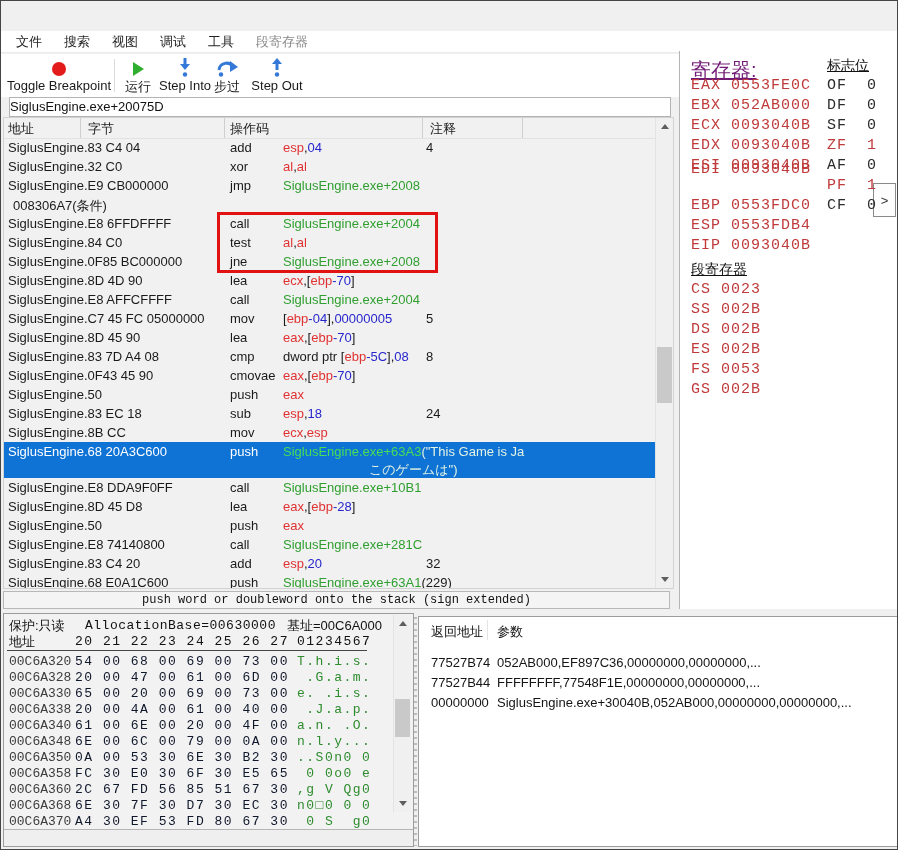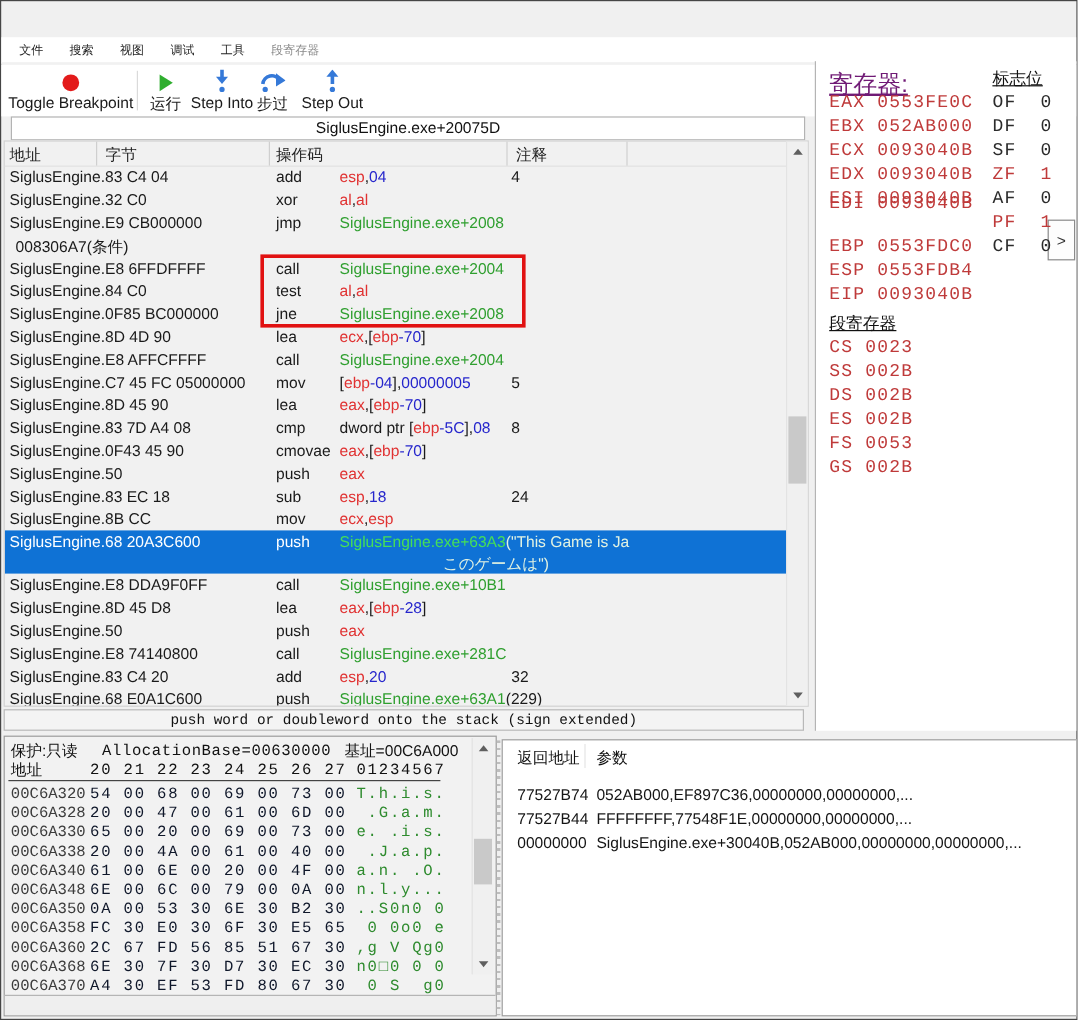--- a/index.html
+++ b/index.html
@@ -9,36 +9,36 @@
   
   .titlebar{position:absolute;left:0;top:0;width:100%;height:30px;background:#fff}
   .app-icon{position:absolute;left:10px;top:6px;width:18px;height:18px}
   .title{position:absolute;left:36px;top:7px;font-size:13px;color:#8f8f8f;white-space:nowrap}
   .winbtns{position:absolute;right:0;top:0;height:30px;display:flex}
   .wbtn{width:46px;height:30px;display:flex;align-items:center;justify-content:center;color:#6b6b6b}
   .wbtn.min{font-size:11px}.wbtn.max{font-size:13px}.wbtn.close{font-size:16px}
   
   .menubar{position:absolute;left:0;top:30px;width:100%;height:22px;background:#fff;
     border-bottom:1px solid #ececec;display:flex;align-items:center;padding-left:4px;box-sizing:border-box}
-  .mitem{padding:0 11px;font-size:10px;color:#1f1f1f;height:100%;display:flex;align-items:center}
+  .mitem{padding:0 11px;font-size:13px;color:#1f1f1f;height:100%;display:flex;align-items:center}
   .mitem.dim{color:#8a8a8a}
   
   .toolbar{position:absolute;left:0;top:53px;width:100%;height:43px;background:#fff}
   .tbtn{position:absolute;top:3px;height:38px;text-align:center}
   .ticon{height:20px;display:flex;justify-content:center;align-items:flex-end}
   .tlabel{font-size:13px;color:#1a1a1a;white-space:nowrap;margin-top:1px}
   .tb-toggle-breakpoint{left:2px;width:112px}
   .tb-run{left:115px;width:44px}
   .tb-step-into{left:158px;width:52px}
   .tb-step-over{left:211px;width:30px}
   .tb-step-out{left:247px;width:58px}
   .tsep{position:absolute;left:113px;top:5px;width:1px;height:33px;background:#dadada}
   
   .addrbar{position:absolute;left:8px;top:96px;width:660px;height:18px;background:#fff;
-    border:1px solid #b3b3b3;font-size:13px;text-align:center;line-height:18px;color:#111}
+    border:1px solid #b3b3b3;font-size:13px;line-height:18px;color:#111}
   
   .disasm{position:absolute;left:2px;top:116px;width:671px;height:472px;background:#f1f1f1;
     border:1px solid #d2d2d2;box-sizing:border-box}
   .dhead{position:absolute;top:0;left:0;right:0;height:20px;font-size:13px;color:#222;border-bottom:1px solid #e2e2e2}
   .dhead span{position:absolute;top:2px}
   .dh-addr{left:4px}.dh-bytes{left:84px}.dh-op{left:226px}.dh-cmt{left:426px}
   .dsep{position:absolute;top:0;width:1px;height:20px;background:#cfcfcf}
   .drows{position:absolute;top:20px;left:0;right:17px;bottom:0;overflow:hidden}
   .drow{position:relative;height:19px;font-size:13px;color:#1a1a1a}
   .drow span{position:absolute;top:2px;white-space:pre}

